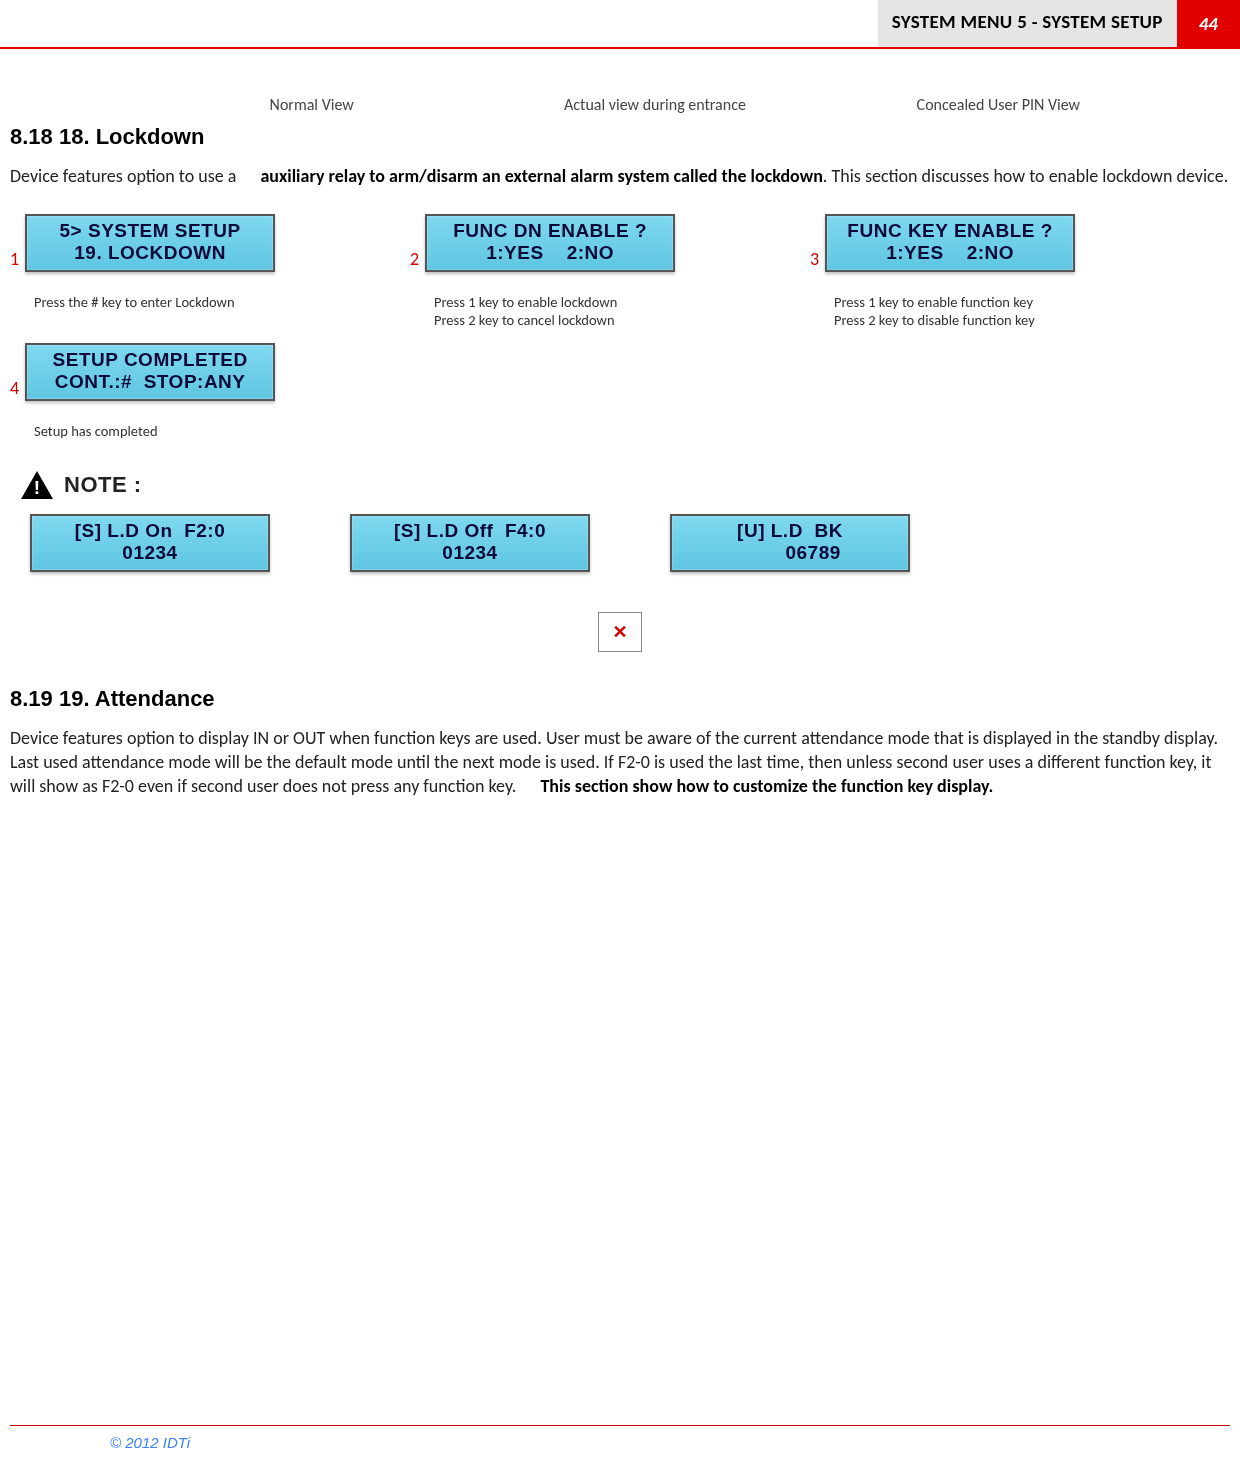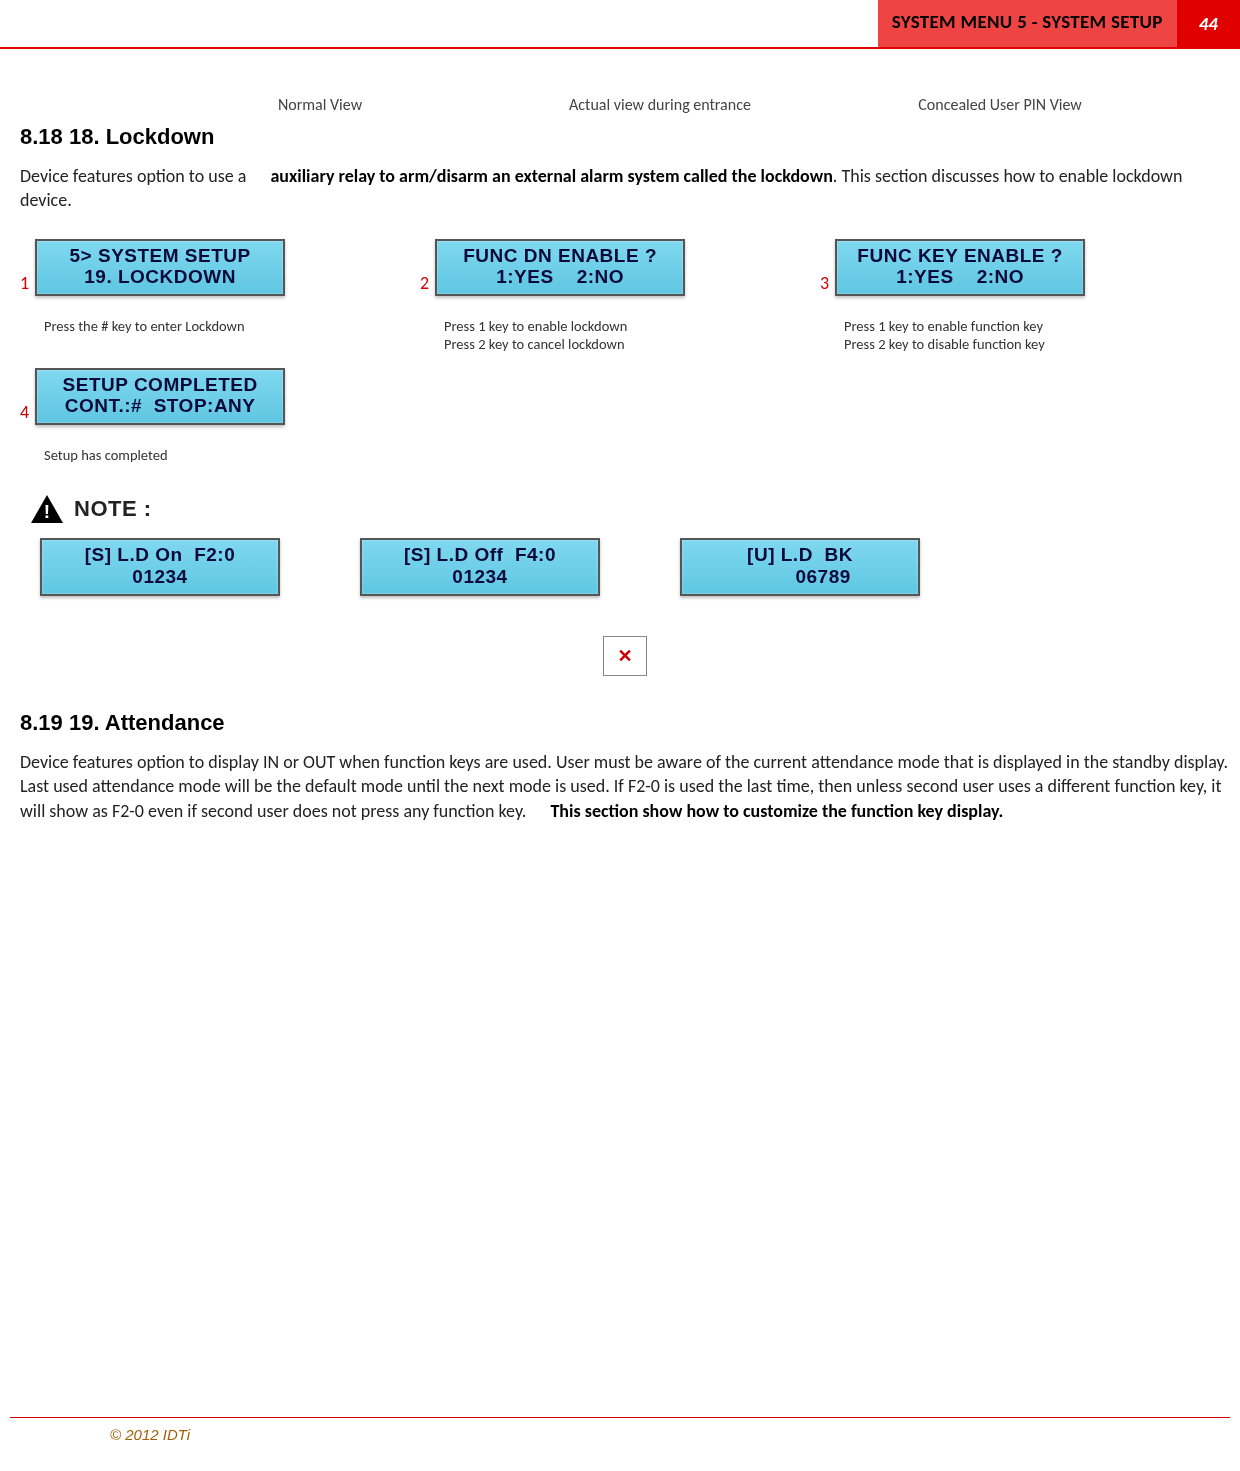--- a/index.html
+++ b/index.html
@@ -16,42 +16,42 @@
     padding: 0 0 60px 0;
   }
   .header-bar {
     display: flex;
     align-items: stretch;
     border-bottom: 2px solid #e00000;
     width: 100%;
   }
   .header-spacer { flex: 1; }
   .header-title {
-    background: #ef4444;
+    background: #e5e5e5;
     color: #000;
     font-weight: bold;
     font-size: 19px;
     padding: 5px 14px 9px 14px;
     display: flex;
     align-items: center;
     letter-spacing: 0.3px;
   }
   .header-page {
     background: #e00000;
     color: #fff;
     font-weight: bold;
     font-size: 19px;
     padding: 12px 22px;
     display: flex;
     align-items: center;
     font-style: italic;
   }
 
   .content {
-    padding: 0 10px 0 20px;
+    padding: 0 10px 0 10px;
   }
 
   .view-labels {
     display: flex;
     justify-content: space-between;
     font-size: 16px;
     color: #444;
     margin: 46px 60px 10px 130px;
   }
   .view-labels span { flex: 1; text-align: center; }
@@ -154,29 +154,29 @@
   }
   .broken-img .x {
     font-size: 18px;
     color: #d00000;
     font-weight: bold;
     font-family: Arial, sans-serif;
   }
 
   .footer {
     position: absolute;
-    bottom: 28px;
+    bottom: 20px;
     left: 0;
     right: 0;
     padding: 8px 10px 0 100px;
     border-top: 1.5px solid #d00000;
     font-style: italic;
     font-size: 15px;
     font-family: Arial, sans-serif;
-    color: #a16207;
+    color: #3b82f6;
     margin: 0 10px;
   }
 </style>
 </head>
 <body>
 
 <div class="page">
 
   <div class="header-bar">
     <div class="header-spacer"></div>

